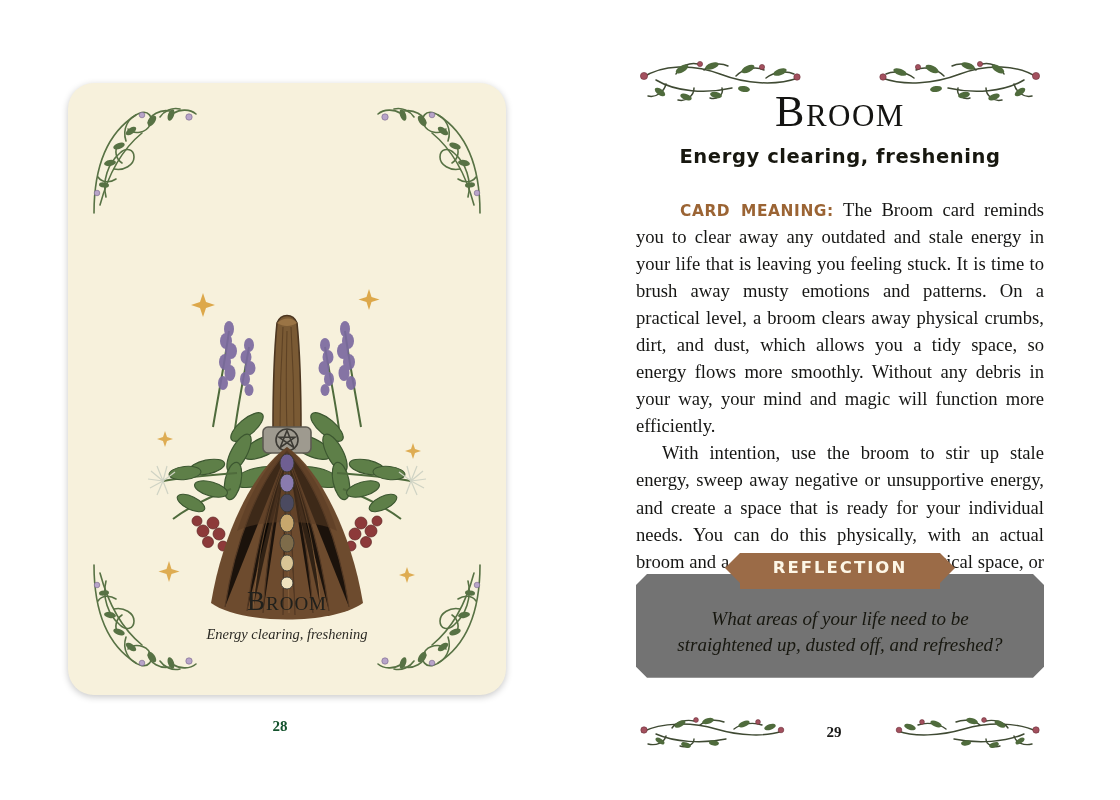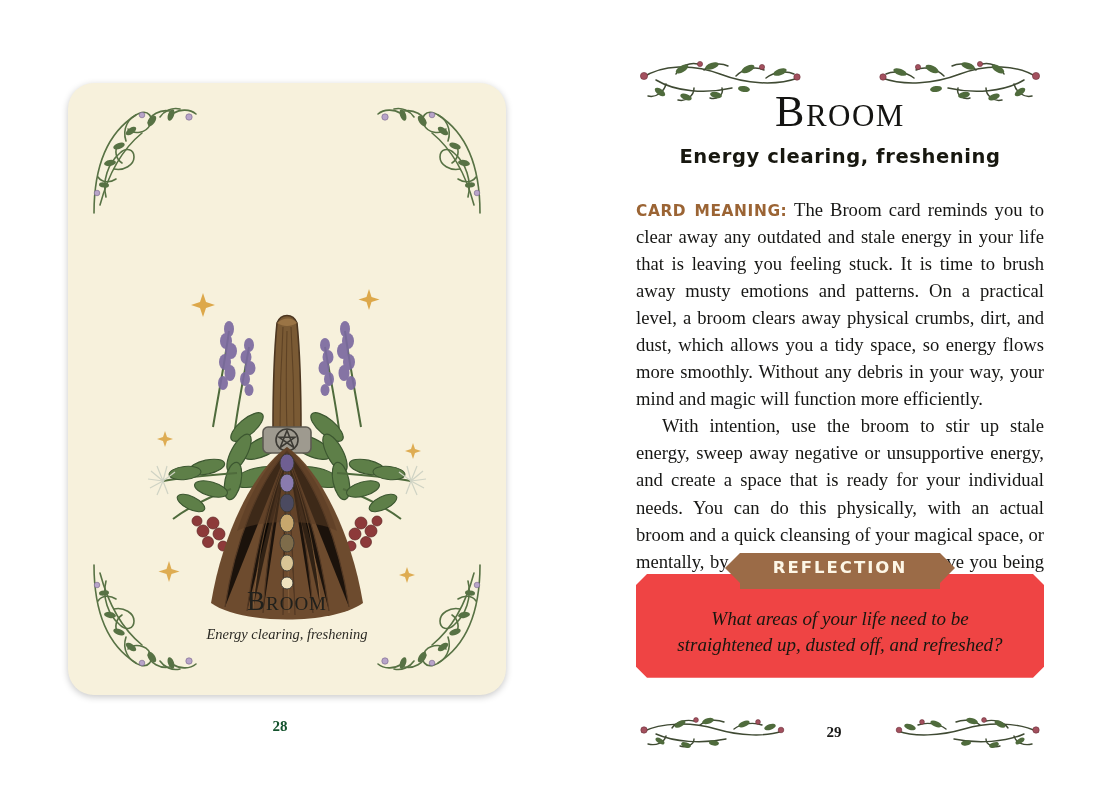--- a/index.html
+++ b/index.html
@@ -140,20 +140,21 @@
     hyphens: none;
   }
   .body-text p { margin: 0; }
   .body-text p.indent { text-indent: 1.4em; }
   .label {
     font-family: "DejaVu Sans", sans-serif;
     font-weight: bold;
     font-size: 15.4px;
     letter-spacing: 0.6px;
     color: #9b6434;
+    margin-left: 44px;
   }
 
   
   .reflection-wrap {
     position: absolute;
     left: 76px;
     top: 553px;
     width: 408px;
   }
   .ribbon {
@@ -184,21 +185,21 @@
     border-right: 15px solid #9b6b47;
   }
   .ribbon::after {
     right: -15px;
     border-left: 15px solid #9b6b47;
   }
   .reflection-box {
     position: relative;
     margin-top: -15px;
     padding: 32px 34px 20px;
-    background: #ef4444;
+    background: #737373;
     text-align: center;
     font-family: "Liberation Serif", serif;
     font-style: italic;
     font-size: 19px;
     line-height: 1.36;
     color: #17170f;
     clip-path: polygon(0 11px, 11px 0, calc(100% - 11px) 0, 100% 11px,
                        100% calc(100% - 11px), calc(100% - 11px) 100%,
                        11px 100%, 0 calc(100% - 11px));
   }

